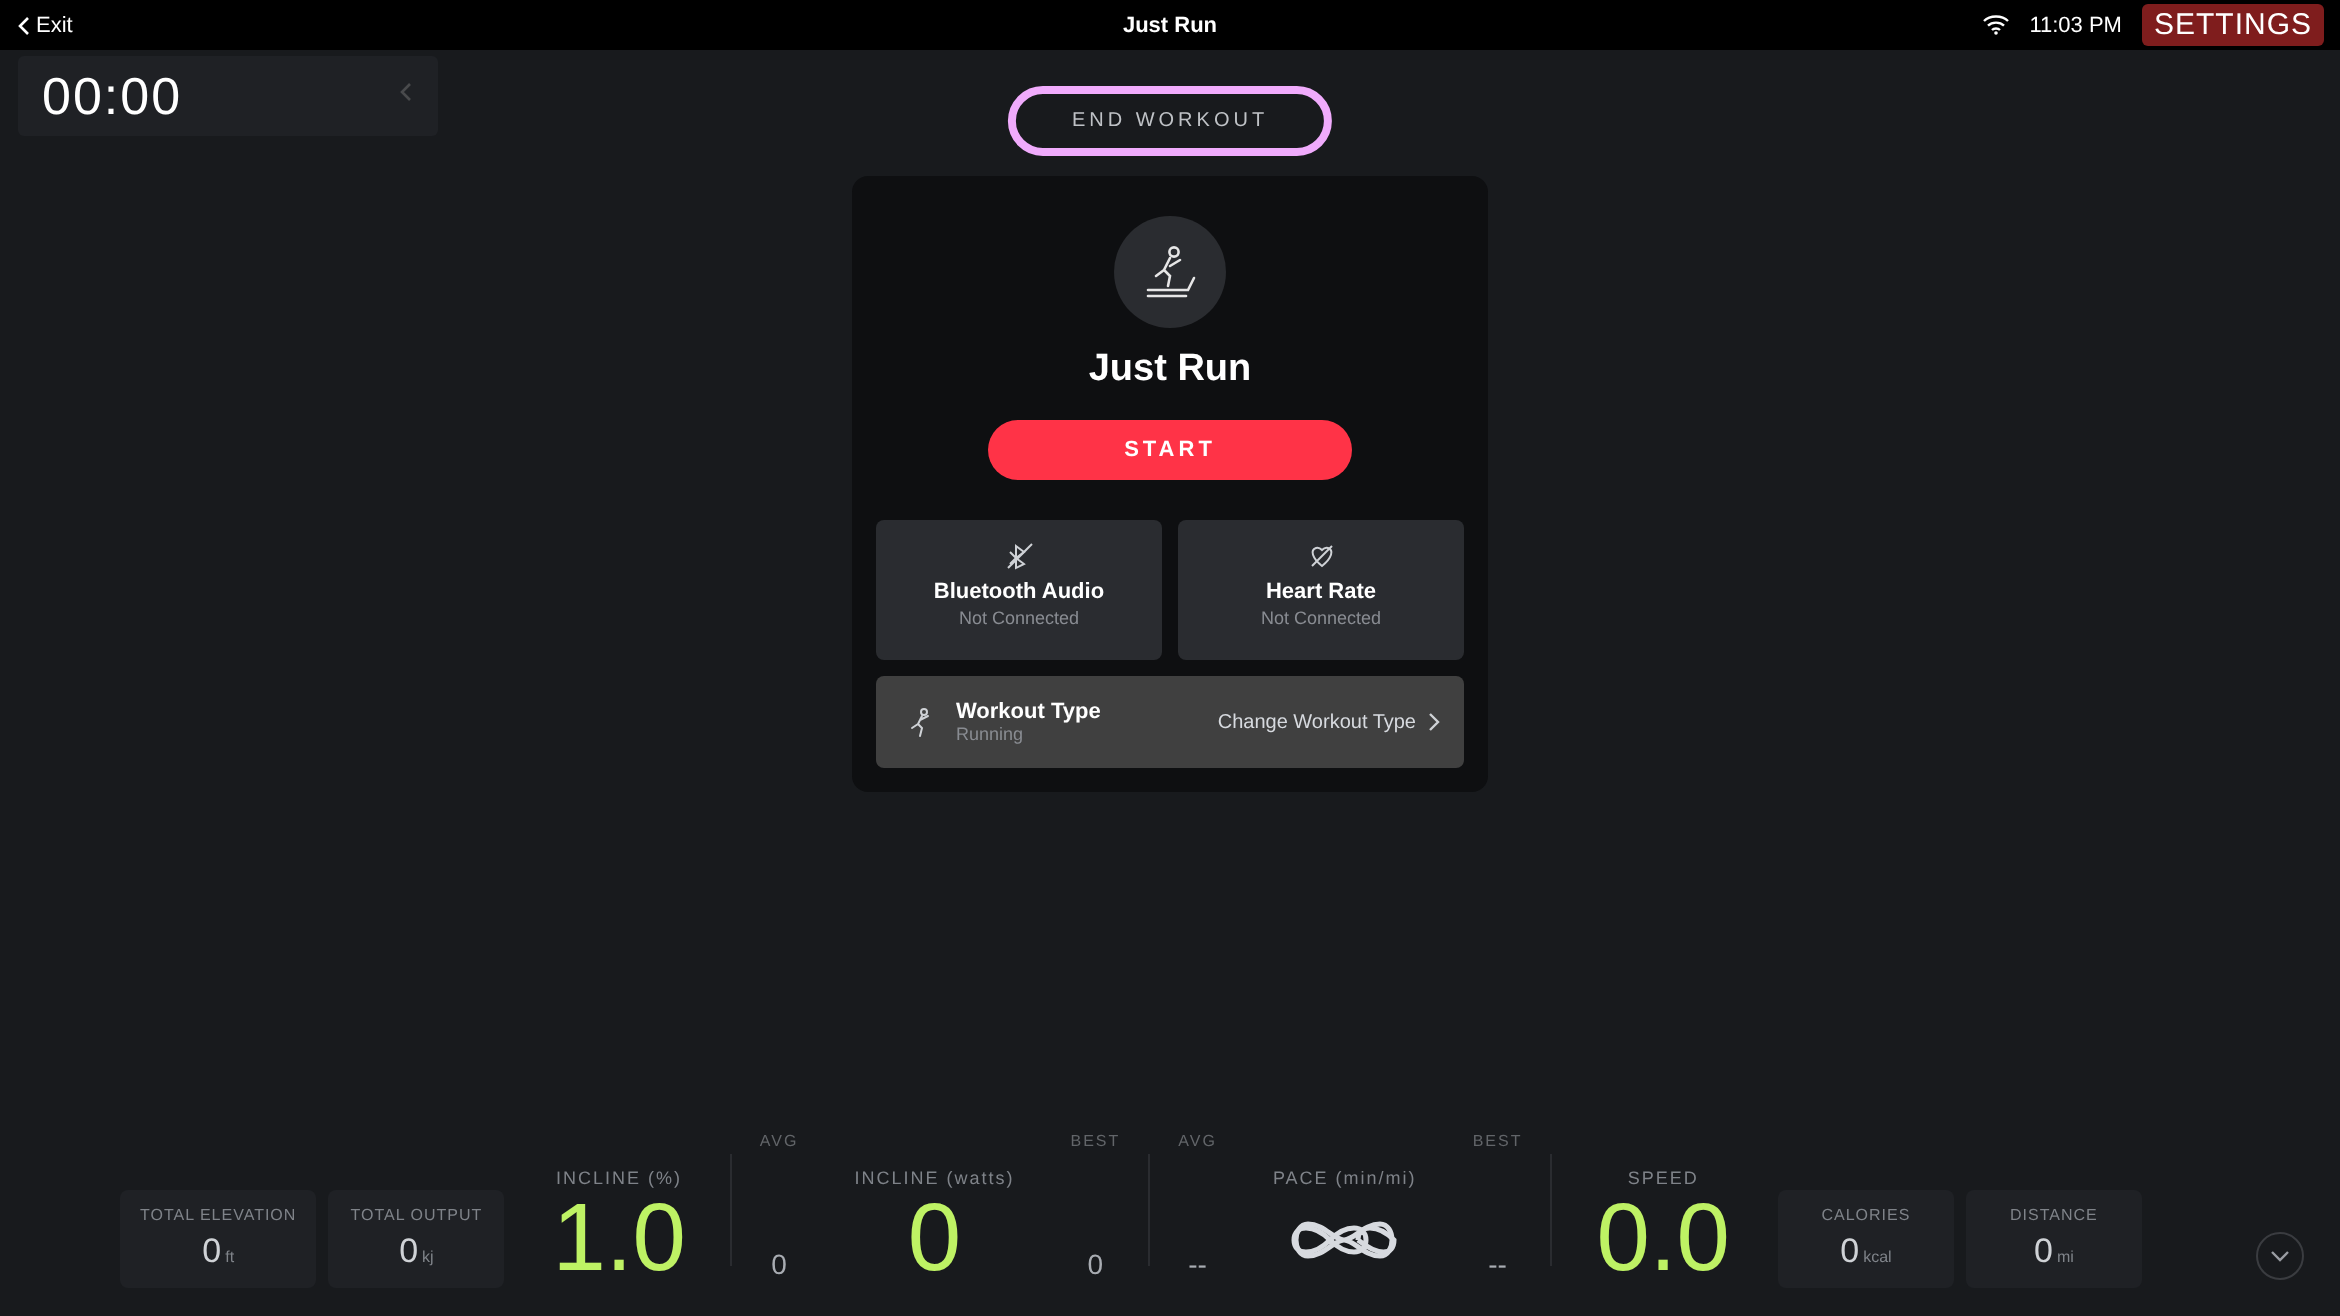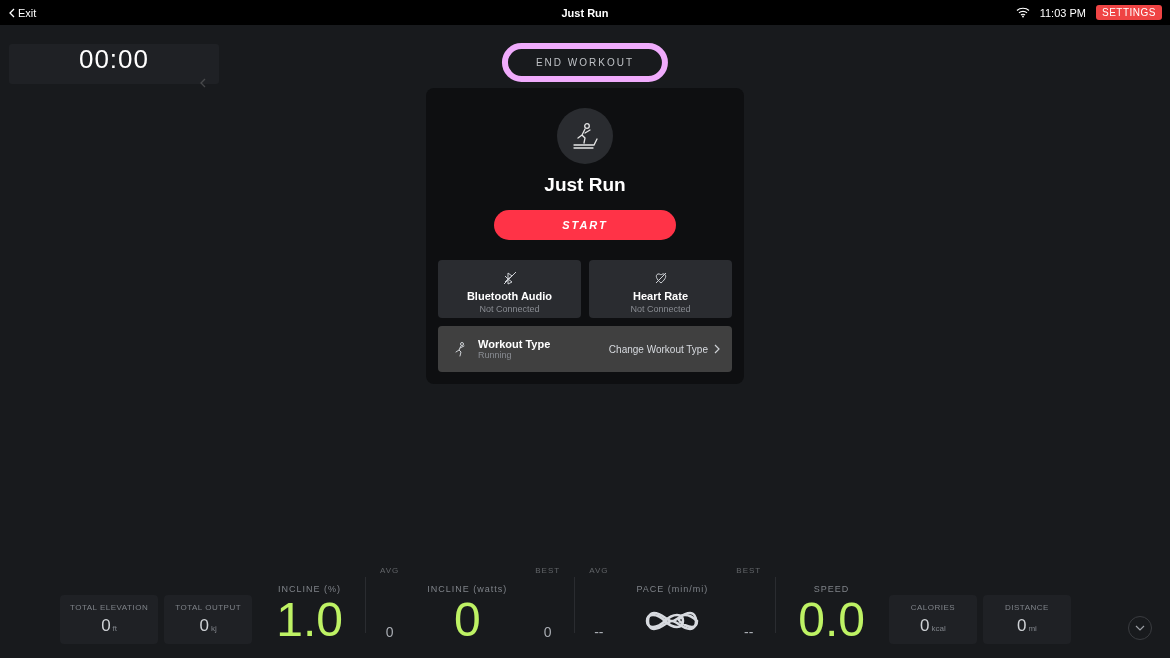--- a/index.html
+++ b/index.html
@@ -34,58 +34,57 @@
     font-weight: 600;
     font-size: 11px;
   }
   .topbar-right {
     margin-left: auto;
     display: flex;
     align-items: center;
     gap: 10px;
   }
   .settings-pill {
-    background: #ef4444;
+    background: #7f1d1d;
     border-radius: 3px;
     padding: 2px 6px;
-    font-size: 10px;
+    font-size: 15px;
     letter-spacing: 0.5px;
     cursor: pointer;
   }
   .wifi-icon svg { display: block; }
 
   
   .timer-box {
     position: absolute;
-    top: 44px;
+    top: 28px;
     left: 9px;
     width: 210px;
     height: 40px;
     background: #1f2125;
     border-radius: 3px;
     display: flex;
     align-items: center;
     padding: 0 12px;
     color: #fff;
     font-weight: 300;
-    flex-direction: column;
   }
   .timer-box .time { font-size: 26px; letter-spacing: 1px; font-weight: 400; }
   .timer-box .chev {
     margin-left: auto;
     opacity: 0.4;
   }
 
   
   .end-workout {
     position: absolute;
     top: 43px;
     left: 50%;
     transform: translateX(-50%);
-    border: 6px solid #f0abfc;
+    border: 4px solid #f0abfc;
     color: #bfc2c6;
     font-size: 10px;
     letter-spacing: 2px;
     padding: 8px 28px;
     border-radius: 20px;
     cursor: pointer;
     background: transparent;
   }
 
   
@@ -123,33 +122,32 @@
     height: 30px;
     background: #ff3347;
     border-radius: 18px;
     border: none;
     color: #fff;
     font-size: 11px;
     letter-spacing: 2px;
     font-weight: 600;
     cursor: pointer;
     margin-bottom: 20px;
-    font-style: italic;
   }
   .tiles-row {
     display: flex;
     gap: 8px;
     width: 100%;
     margin-bottom: 8px;
   }
   .tile {
     flex: 1;
     background: #2a2c30;
     border-radius: 4px;
-    padding: 10px 6px 4px 6px;
+    padding: 10px 6px 16px 6px;
     display: flex;
     flex-direction: column;
     align-items: center;
     cursor: pointer;
   }
   .tile .tile-icon { height: 16px; margin-bottom: 4px; display:flex; align-items:center; justify-content:center; }
   .tile .tile-label { font-size: 11px; font-weight: 600; color: #fff; }
   .tile .tile-status { font-size: 9px; color: #898c92; margin-top: 2px; }
 
   .row-tile {

